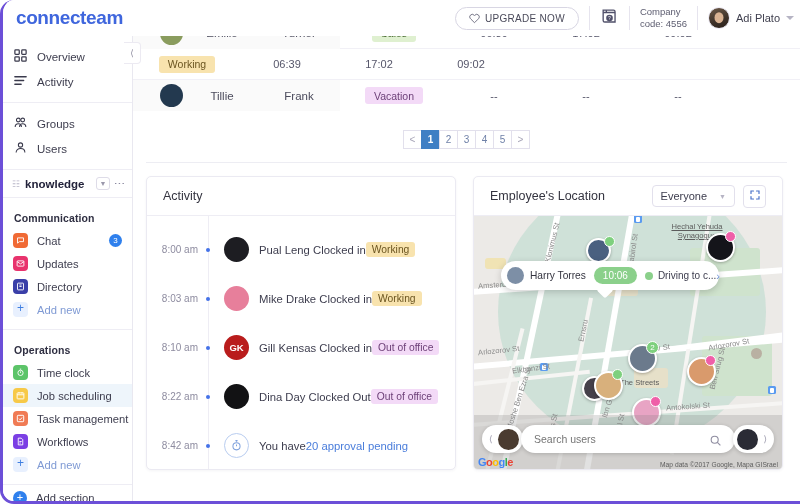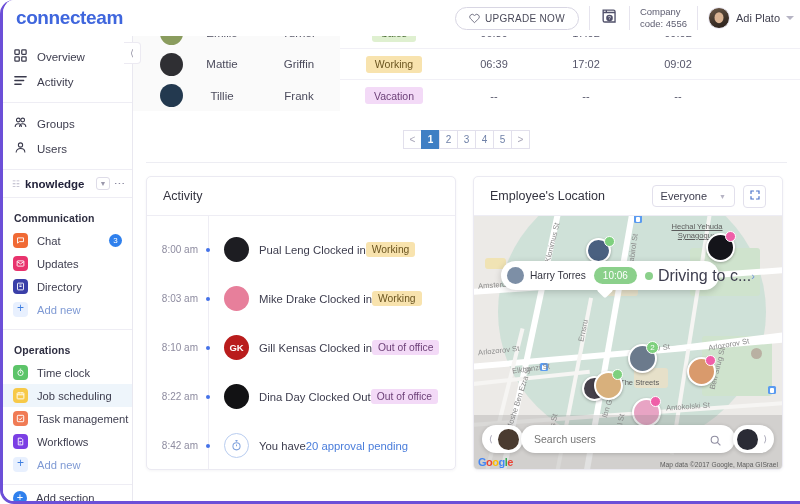--- a/index.html
+++ b/index.html
@@ -287,21 +287,21 @@
     width: 17px; height: 17px; border-radius: 50%; flex: none; overflow: hidden;
     position: relative;
   }
   .info-name { font-size: 10.2px; color: #33333f; margin-left: 6px; white-space: nowrap; }
   .info-time {
     margin-left: 8px; background: #8bd08b; color: #fff; font-size: 10px;
     border-radius: 10px; padding: 3px 9px;
   }
   .info-status {
     display: flex; align-items: center; gap: 5px; margin-left: 8px;
-    font-size: 16px; color: #3d3d4e; white-space: nowrap;
+    font-size: 10px; color: #3d3d4e; white-space: nowrap;
   }
   .status-dot { width: 8px; height: 8px; border-radius: 50%; background: #8bd08b; }
   .info-chev { margin-left: auto; color: #6d92d8; font-size: 11px; padding-right: 3px; }
 
   .map-bottom {
     position: absolute; left: 0; right: 0; bottom: 0; height: 54px;
     background: rgba(120,120,120,0.22); z-index: 14;
   }
   .search-pill {
     position: absolute; left: 47px; right: 47px; top: 10px; height: 28px;
@@ -538,25 +538,20 @@
         </div>
         <div class="c-tag">
           <span class="tag" style="background:#dff0d0;color:#4a6b35">Sales</span>
         </div>
         <div class="c-time">06:39</div>
         <div class="c-time">17:02</div>
         <div class="c-time">09:02</div>
       </div>
 
       <div class="trow">
-        <div class="frozen">
-          <div class="av" style="background:#2f2f33"></div>
-          <div class="c-first">Mattie</div>
-          <div class="c-last">Griffin</div>
-        </div>
         <div class="c-tag">
           <span class="tag" style="background:#f8e3ae;color:#6b5520">Working</span>
         </div>
         <div class="c-time">06:39</div>
         <div class="c-time">17:02</div>
         <div class="c-time">09:02</div>
       </div>
 
       <div class="trow" style="border-bottom:none">
         <div class="frozen">

